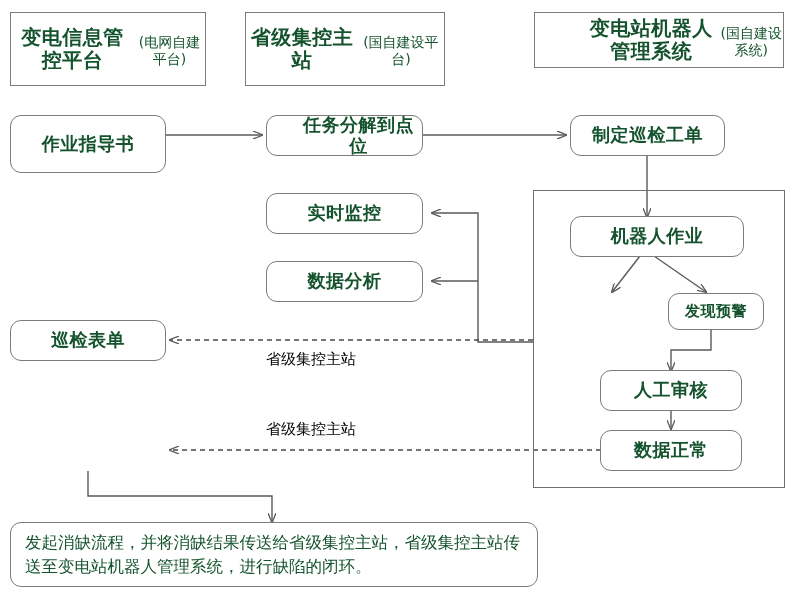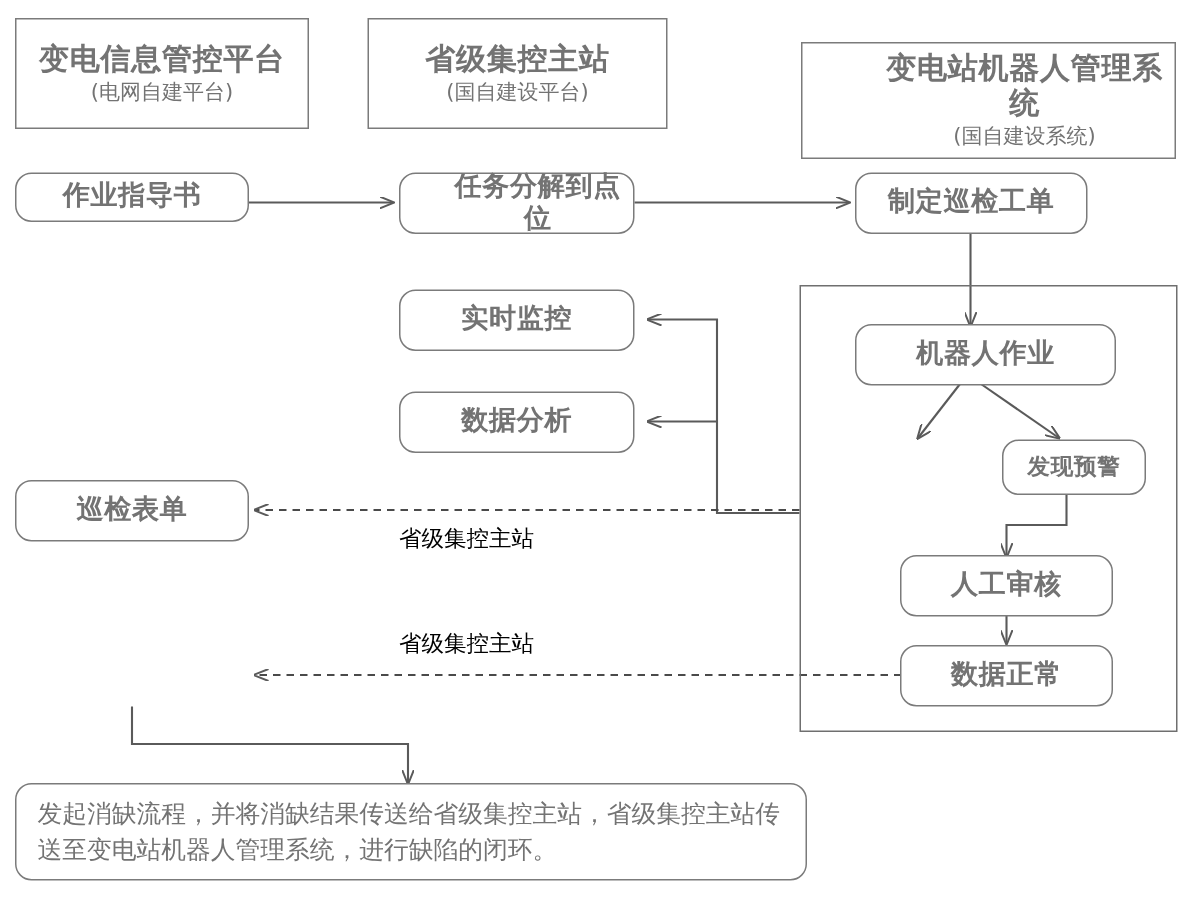--- a/index.html
+++ b/index.html
@@ -22,26 +22,26 @@
     left: 0;
     top: 0;
     width: 800px;
     height: 610px;
     pointer-events: none;
   }
   .node {
     position: absolute;
     box-sizing: border-box;
     display: flex;
-    flex-direction: column;
+    flex-direction: row;
     align-items: center;
     justify-content: center;
     background: #ffffff;
     border: 1.6px solid #7b7b7b;
-    color: #737373;
+    color: #14532d;
     text-align: center;
   }
   .node.rounded {
     border-radius: 11px;
   }
   .node.square {
     border-radius: 0;
   }
   .node .t-main {
     font-weight: bold;
@@ -125,28 +125,28 @@
   <div class="node square header-node" style="left:10px; top:12px; width:196px; height:74px;">
     <div class="t-main">变电信息管控平台</div>
     <div class="t-sub">(电网自建平台)</div>
   </div>
 
   <div class="node square header-node" style="left:245px; top:12px; width:200px; height:74px;">
     <div class="t-main">省级集控主站</div>
     <div class="t-sub">(国自建设平台)</div>
   </div>
 
-  <div class="node square header-node" style="left:534px; top:28px; width:250px; height:78px;padding-left:48px;">
+  <div class="node square header-node" style="left:534px; top:12px; width:250px; height:56px;padding-left:48px;">
     <div class="t-main">变电站机器人管理系统</div>
     <div class="t-sub">(国自建设系统)</div>
   </div>
 
   <div class="group-box" style="left:533px; top:190px; width:252px; height:298px;"></div>
 
-  <div class="node rounded proc-node" style="left:10px; top:115px; width:156px; height:33px;">
+  <div class="node rounded proc-node" style="left:10px; top:115px; width:156px; height:58px;">
     <div class="t-main">作业指导书</div>
   </div>
 
   <div class="node rounded proc-node" style="left:266px; top:115px; width:157px; height:41px;padding-left:28px;">
     <div class="t-main">任务分解到点位</div>
   </div>
 
   <div class="node rounded proc-node" style="left:570px; top:115px; width:155px; height:41px;">
     <div class="t-main">制定巡检工单</div>
   </div>

